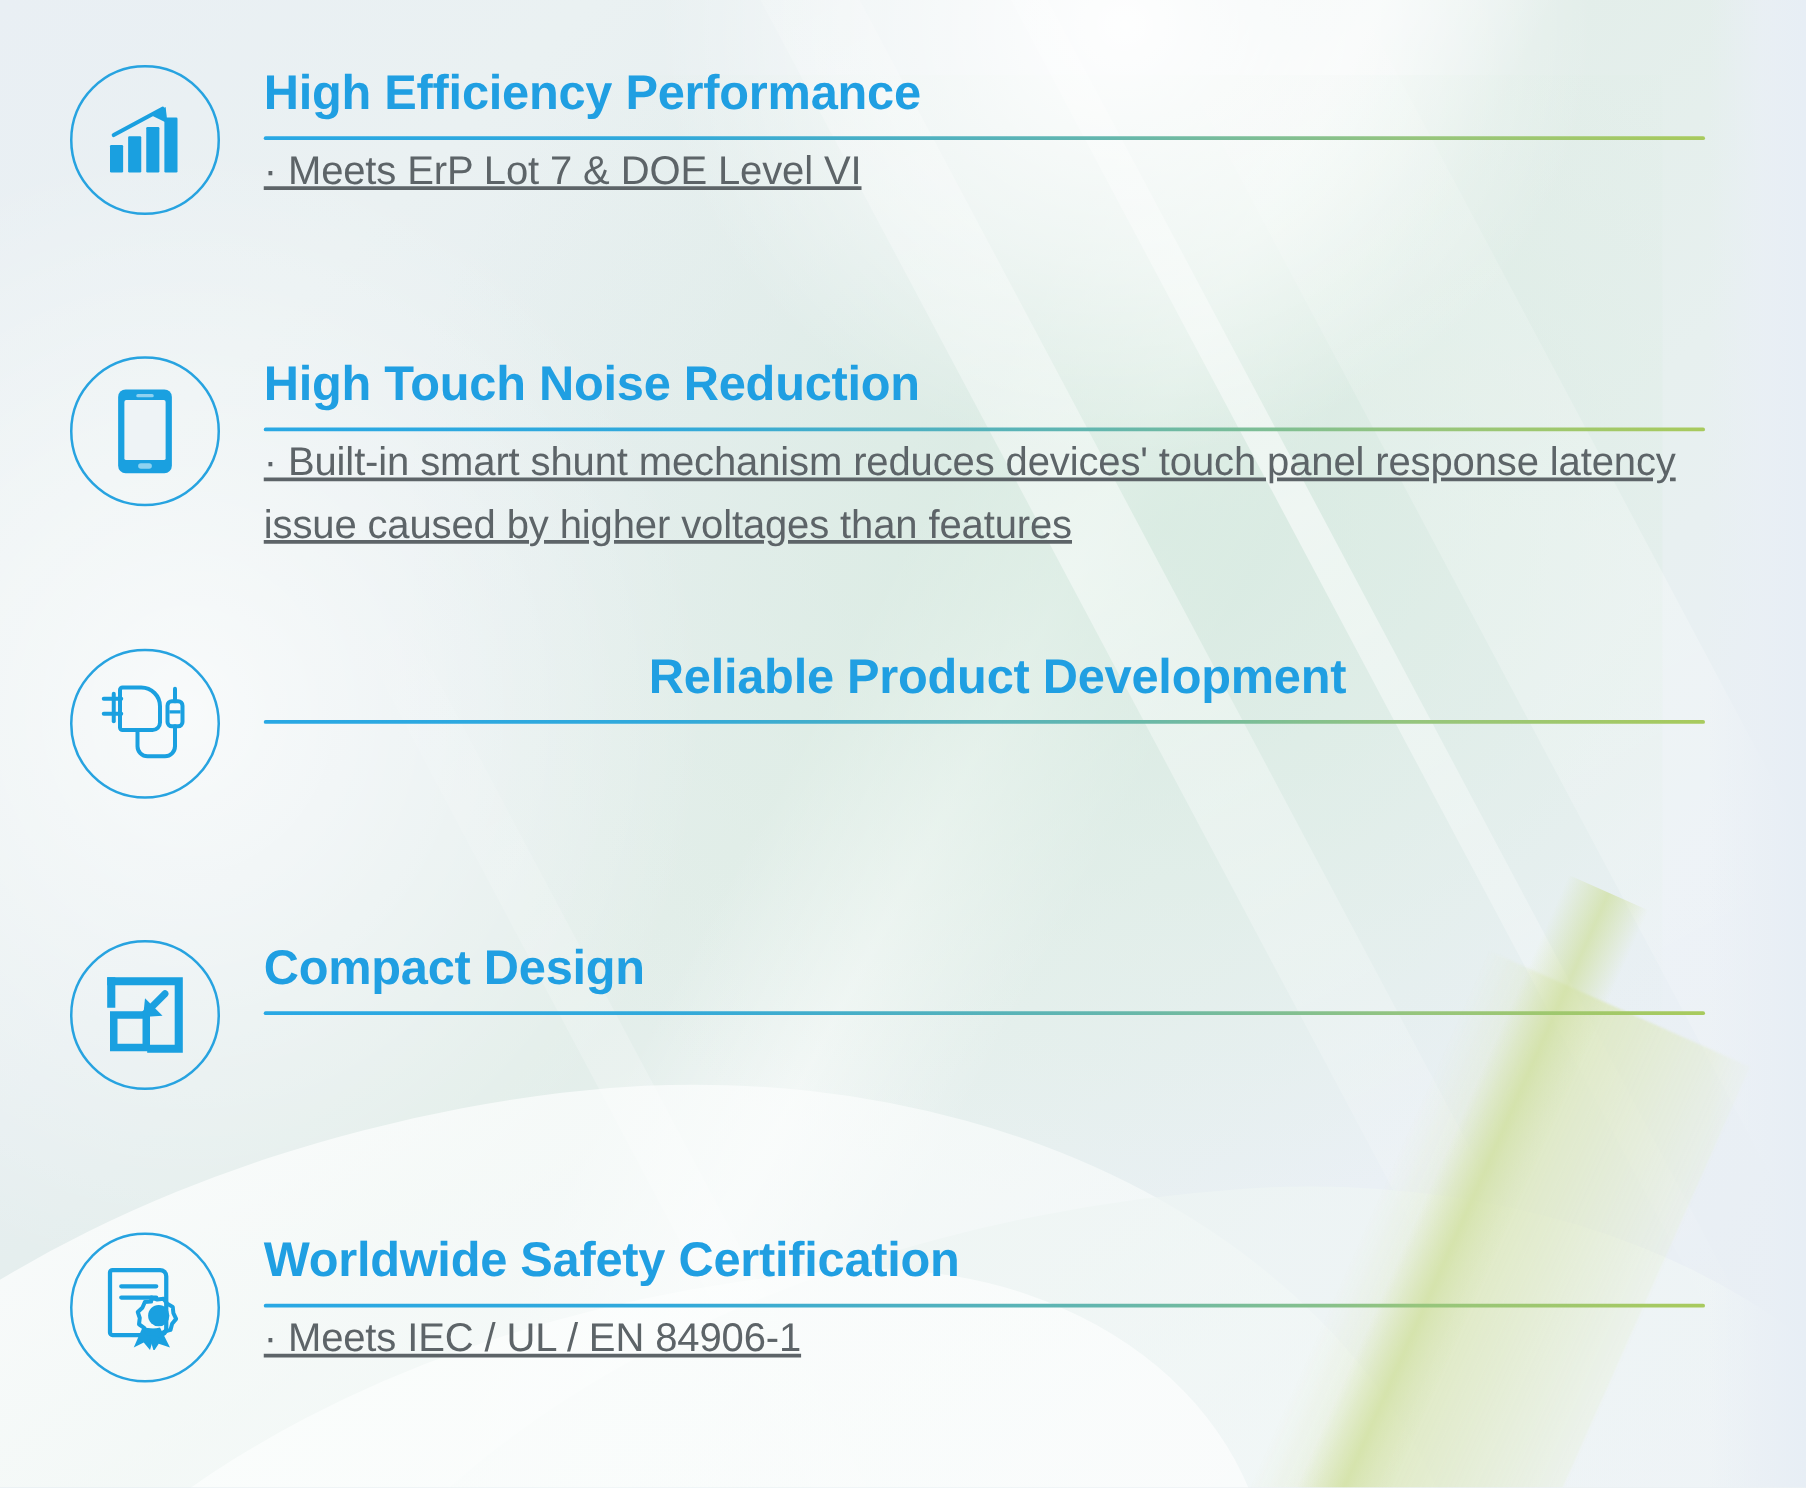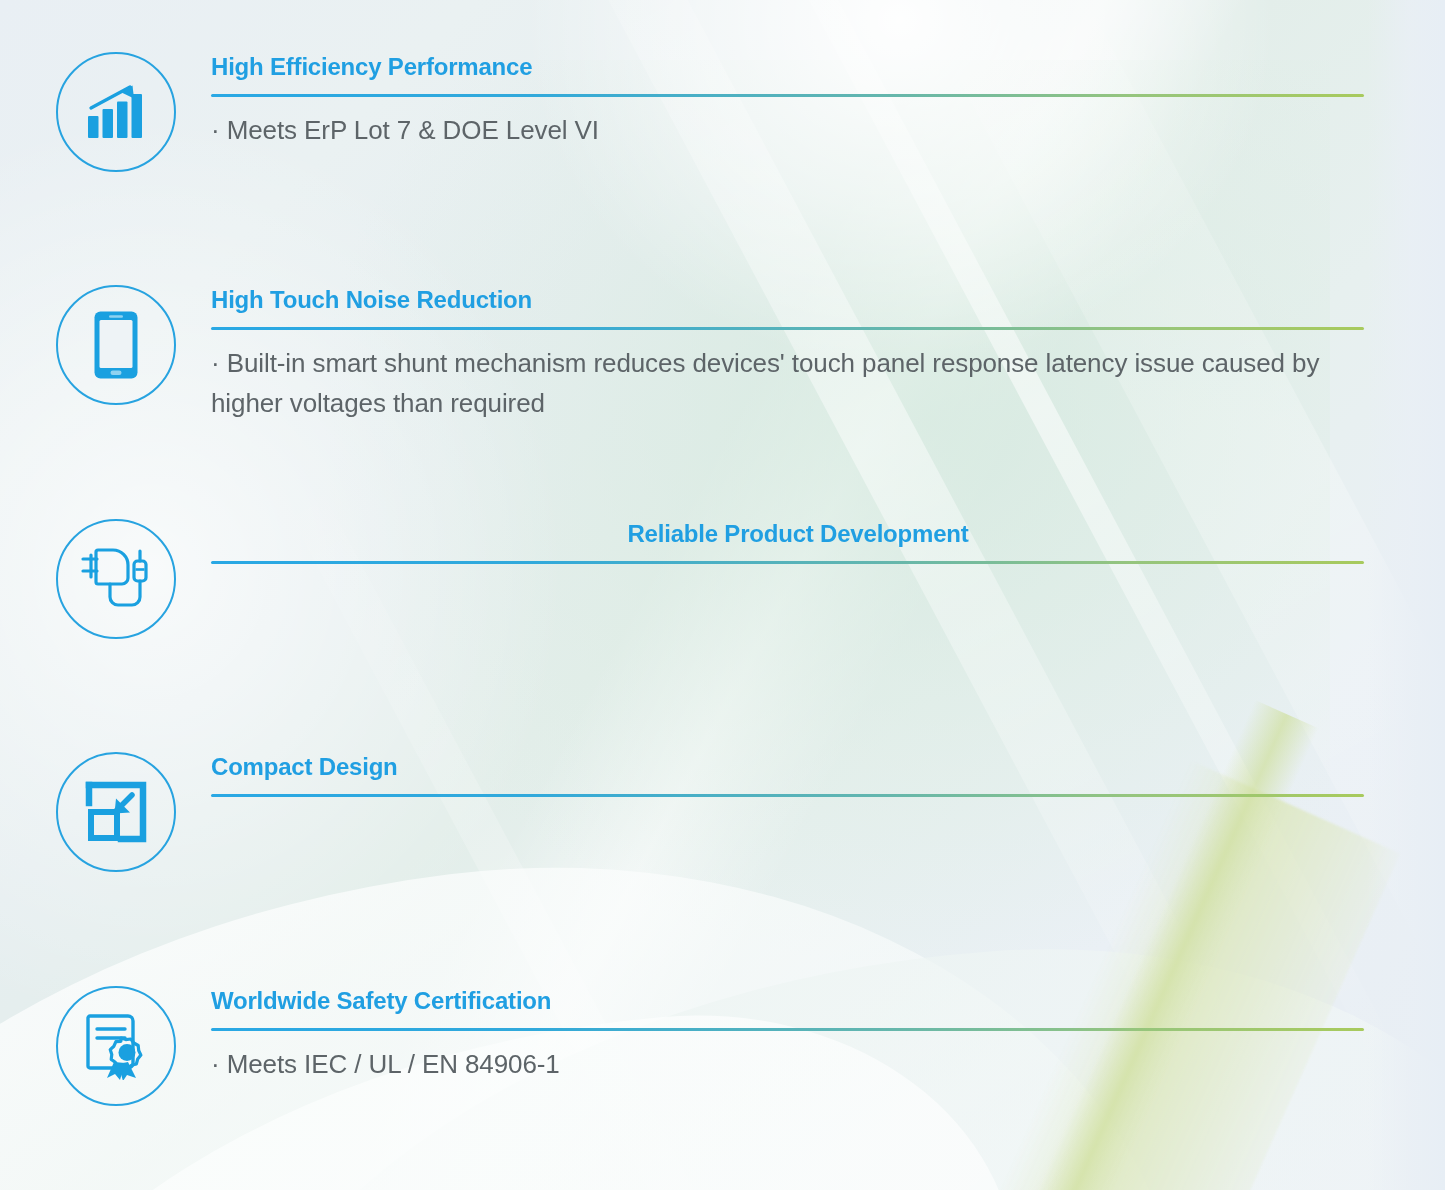--- a/index.html
+++ b/index.html
@@ -151,43 +151,43 @@
   }
   .icon-circle svg { display: block; }
 
   .text-col {
     position: absolute;
     left: 211px;
     right: 60px;
   }
 
   .f-title {
-    font-size: 24px;
+    font-size: 39px;
     font-weight: bold;
     color: #209fe2;
     letter-spacing: -0.2px;
     line-height: 1.0;
     white-space: nowrap;
     font-stretch: condensed;
   }
 
   .f-rule {
     margin-top: 15px;
     height: 3px;
     width: 1153px;
     background: linear-gradient(to right, #29a8e4 0%, #31a9db 28%, #63b6ae 58%, #96c57d 80%, #a8ca5d 100%);
     border-radius: 2px;
   }
 
   .f-body {
-    margin-top: 13px;
-    font-size: 26px;
+    font-size: 32px;
     color: #5d6468;
     line-height: 1.55;
     letter-spacing: -0.1px;
+    text-decoration: underline;
   }
   .f-line {
     display: block;
     white-space: nowrap;
   }
   .f-line.wrap { white-space: normal; max-width: 1160px; }
 </style>
 </head>
 <body>
 
@@ -241,21 +241,21 @@
             <rect x="6.5" y="10" width="33" height="48" rx="1.5" fill="#eef3f6"></rect>
             <rect x="16" y="5.2" width="14" height="2.6" rx="1.3" fill="#8fd2f0"></rect>
             <rect x="17.5" y="60.5" width="11" height="4.5" rx="2.2" fill="#8fd2f0"></rect>
           </svg>
         </div>
       </div>
       <div class="text-col" style="top:7px;">
         <div class="f-title">High Touch Noise Reduction</div>
         <div class="f-rule"></div>
         <div class="f-body">
-          <span class="f-line wrap">· Built-in smart shunt mechanism reduces devices' touch panel response latency issue caused by higher voltages than required</span>
+          <span class="f-line wrap">· Built-in smart shunt mechanism reduces devices' touch panel response latency issue caused by higher voltages than features</span>
         </div>
       </div>
     </div>
 
     <div class="feature" style="top:515px;left:0;width:1445px;">
       <div class="icon-wrap" style="top:0;">
         <div class="icon-circle">
           <svg width="74" height="66" viewBox="0 0 74 66">
 
             <path d="M19 4 h15 a15 15 0 0 1 15 15 v13 a6 6 0 0 1 -6 6 h-24 a2 2 0 0 1 -2 -2 v-30 a2 2 0 0 1 2 -2 z" fill="none" stroke="#1aa0e0" stroke-width="3.2" stroke-linejoin="round"></path>

